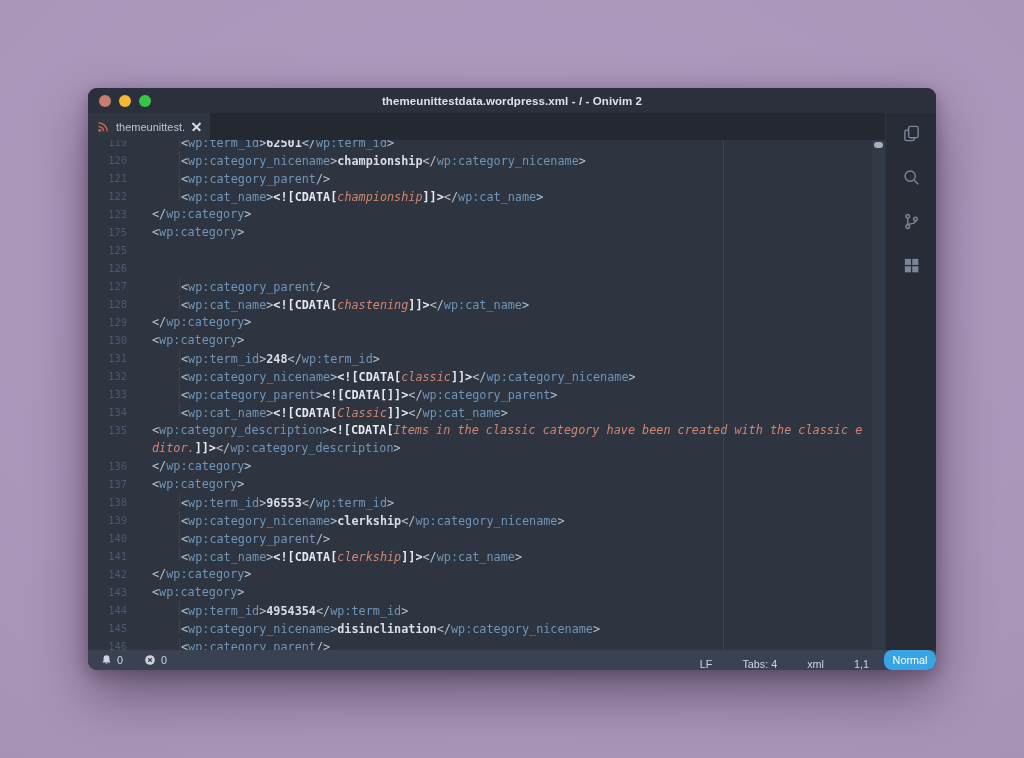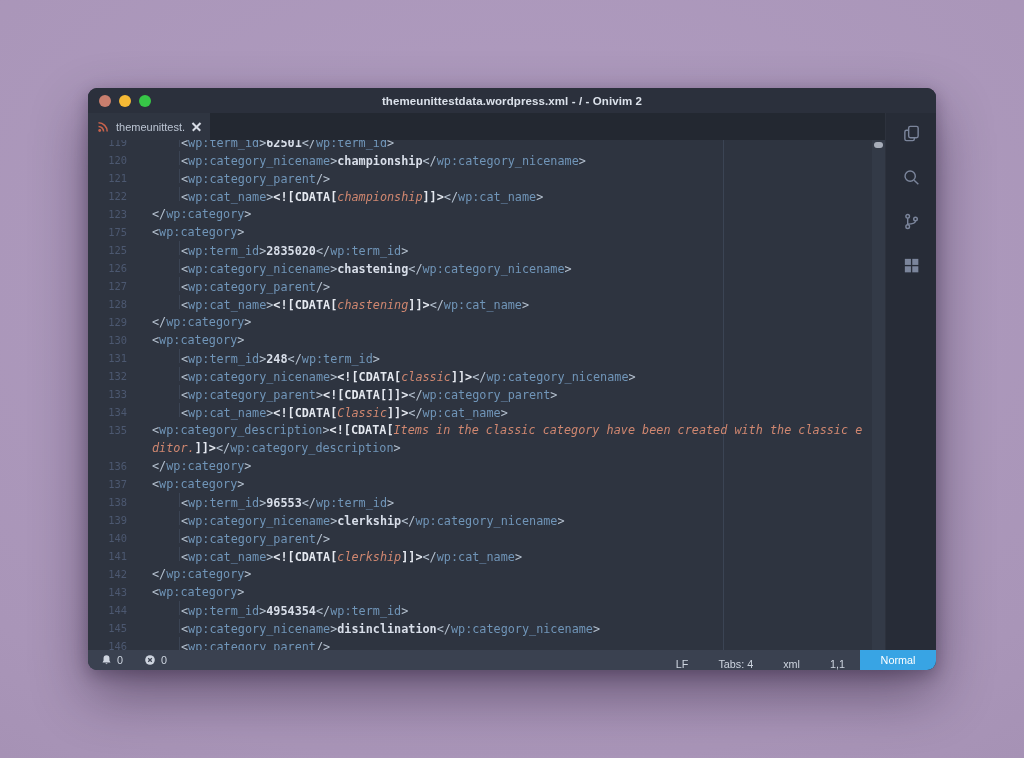--- a/index.html
+++ b/index.html
@@ -74,21 +74,21 @@
     display:flex;flex-direction:column;align-items:center;padding-top:10px;gap:24px;}
   .abtn{width:20px;height:20px;display:flex;align-items:center;justify-content:center;cursor:pointer;}
   .abtn svg{stroke:var(--icon);fill:none;stroke-width:1.5;}
   .abtn svg .fill{fill:var(--icon);stroke:none;}
   
   .statusbar{flex:0 0 20px;background:var(--statusbar-bg);display:flex;align-items:center;font-size:10.8px;color:#ced5e0;}
   .sb-left{display:flex;align-items:center;gap:21px;padding-left:13px;}
   .sb-item{display:flex;align-items:center;gap:5px;}
   .sb-right{margin-left:auto;display:flex;align-items:flex-end;height:100%;}
   .sb-cell{padding:0 15px;}
-  .mode-badge{width:76px;height:100%;background:var(--mode-badge-bg);color:#fff;display:flex;align-items:center;justify-content:center;font-weight:500;}
+  .mode-badge{width:52px;height:100%;background:var(--mode-badge-bg);color:#fff;display:flex;align-items:center;justify-content:center;font-weight:500;border-radius:8px;}
   .sicon{display:block;}
 </style>
 </head>
 <body>
 
 <div class="window">
 
   <div class="titlebar">
     <div class="traffic">
       <div class="dot red"></div>
@@ -115,22 +115,22 @@
 
       <div class="editor">
         <div class="ruler"></div>
         <div class="code">
             <div class="line"><span class="ln">119</span><span class="lc"><span class="indent"></span><span class="tk-p">&lt;</span><span class="tk-t">wp:term_id</span><span class="tk-p">&gt;</span><span class="tk-v">62501</span><span class="tk-p">&lt;/</span><span class="tk-t">wp:term_id</span><span class="tk-p">&gt;</span></span></div>
             <div class="line"><span class="ln">120</span><span class="lc"><span class="indent"></span><span class="tk-p">&lt;</span><span class="tk-t">wp:category_nicename</span><span class="tk-p">&gt;</span><span class="tk-v">championship</span><span class="tk-p">&lt;/</span><span class="tk-t">wp:category_nicename</span><span class="tk-p">&gt;</span></span></div>
             <div class="line"><span class="ln">121</span><span class="lc"><span class="indent"></span><span class="tk-p">&lt;</span><span class="tk-t">wp:category_parent</span><span class="tk-p">/&gt;</span></span></div>
             <div class="line"><span class="ln">122</span><span class="lc"><span class="indent"></span><span class="tk-p">&lt;</span><span class="tk-t">wp:cat_name</span><span class="tk-p">&gt;</span><span class="tk-c">&lt;![CDATA[</span><span class="tk-s">championship</span><span class="tk-c">]]&gt;</span><span class="tk-p">&lt;/</span><span class="tk-t">wp:cat_name</span><span class="tk-p">&gt;</span></span></div>
             <div class="line"><span class="ln">123</span><span class="lc"><span class="tk-p">&lt;/</span><span class="tk-t">wp:category</span><span class="tk-p">&gt;</span></span></div>
             <div class="line"><span class="ln">175</span><span class="lc"><span class="tk-p">&lt;</span><span class="tk-t">wp:category</span><span class="tk-p">&gt;</span></span></div>
-            <div class="line"><span class="ln">125</span><span class="lc"><span class="indent"></span><span class="tk-p">&lt;</span><span class="tk-t">wp:term_id</span><span class="tk-p">&gt;</span><span class="tk-v">2835020</span><span class="tk-p">&lt;/</span><span class="tk-t">wp:term_id</span><span class="tk-p">&gt;</span></span></div>
-            <div class="line"><span class="ln">126</span><span class="lc"><span class="indent"></span><span class="tk-p">&lt;</span><span class="tk-t">wp:category_nicename</span><span class="tk-p">&gt;</span><span class="tk-v">chastening</span><span class="tk-p">&lt;/</span><span class="tk-t">wp:category_nicename</span><span class="tk-p">&gt;</span></span></div>
+            <div class="line"><span class="ln">125</span></div>
+            <div class="line"><span class="ln">126</span></div>
             <div class="line"><span class="ln">127</span><span class="lc"><span class="indent"></span><span class="tk-p">&lt;</span><span class="tk-t">wp:category_parent</span><span class="tk-p">/&gt;</span></span></div>
             <div class="line"><span class="ln">128</span><span class="lc"><span class="indent"></span><span class="tk-p">&lt;</span><span class="tk-t">wp:cat_name</span><span class="tk-p">&gt;</span><span class="tk-c">&lt;![CDATA[</span><span class="tk-s">chastening</span><span class="tk-c">]]&gt;</span><span class="tk-p">&lt;/</span><span class="tk-t">wp:cat_name</span><span class="tk-p">&gt;</span></span></div>
             <div class="line"><span class="ln">129</span><span class="lc"><span class="tk-p">&lt;/</span><span class="tk-t">wp:category</span><span class="tk-p">&gt;</span></span></div>
             <div class="line"><span class="ln">130</span><span class="lc"><span class="tk-p">&lt;</span><span class="tk-t">wp:category</span><span class="tk-p">&gt;</span></span></div>
             <div class="line"><span class="ln">131</span><span class="lc"><span class="indent"></span><span class="tk-p">&lt;</span><span class="tk-t">wp:term_id</span><span class="tk-p">&gt;</span><span class="tk-v">248</span><span class="tk-p">&lt;/</span><span class="tk-t">wp:term_id</span><span class="tk-p">&gt;</span></span></div>
             <div class="line"><span class="ln">132</span><span class="lc"><span class="indent"></span><span class="tk-p">&lt;</span><span class="tk-t">wp:category_nicename</span><span class="tk-p">&gt;</span><span class="tk-c">&lt;![CDATA[</span><span class="tk-s">classic</span><span class="tk-c">]]&gt;</span><span class="tk-p">&lt;/</span><span class="tk-t">wp:category_nicename</span><span class="tk-p">&gt;</span></span></div>
             <div class="line"><span class="ln">133</span><span class="lc"><span class="indent"></span><span class="tk-p">&lt;</span><span class="tk-t">wp:category_parent</span><span class="tk-p">&gt;</span><span class="tk-c">&lt;![CDATA[]]&gt;</span><span class="tk-p">&lt;/</span><span class="tk-t">wp:category_parent</span><span class="tk-p">&gt;</span></span></div>
             <div class="line"><span class="ln">134</span><span class="lc"><span class="indent"></span><span class="tk-p">&lt;</span><span class="tk-t">wp:cat_name</span><span class="tk-p">&gt;</span><span class="tk-c">&lt;![CDATA[</span><span class="tk-s">Classic</span><span class="tk-c">]]&gt;</span><span class="tk-p">&lt;/</span><span class="tk-t">wp:cat_name</span><span class="tk-p">&gt;</span></span></div>
             <div class="line"><span class="ln">135</span><span class="lc"><span class="tk-p">&lt;</span><span class="tk-t">wp:category_description</span><span class="tk-p">&gt;</span><span class="tk-c">&lt;![CDATA[</span><span class="tk-s">Items in the classic category have been created with the classic e</span></span></div>
             <div class="line"><span class="ln"></span><span class="lc"><span class="tk-s">ditor.</span><span class="tk-c">]]&gt;</span><span class="tk-p">&lt;/</span><span class="tk-t">wp:category_description</span><span class="tk-p">&gt;</span></span></div>

